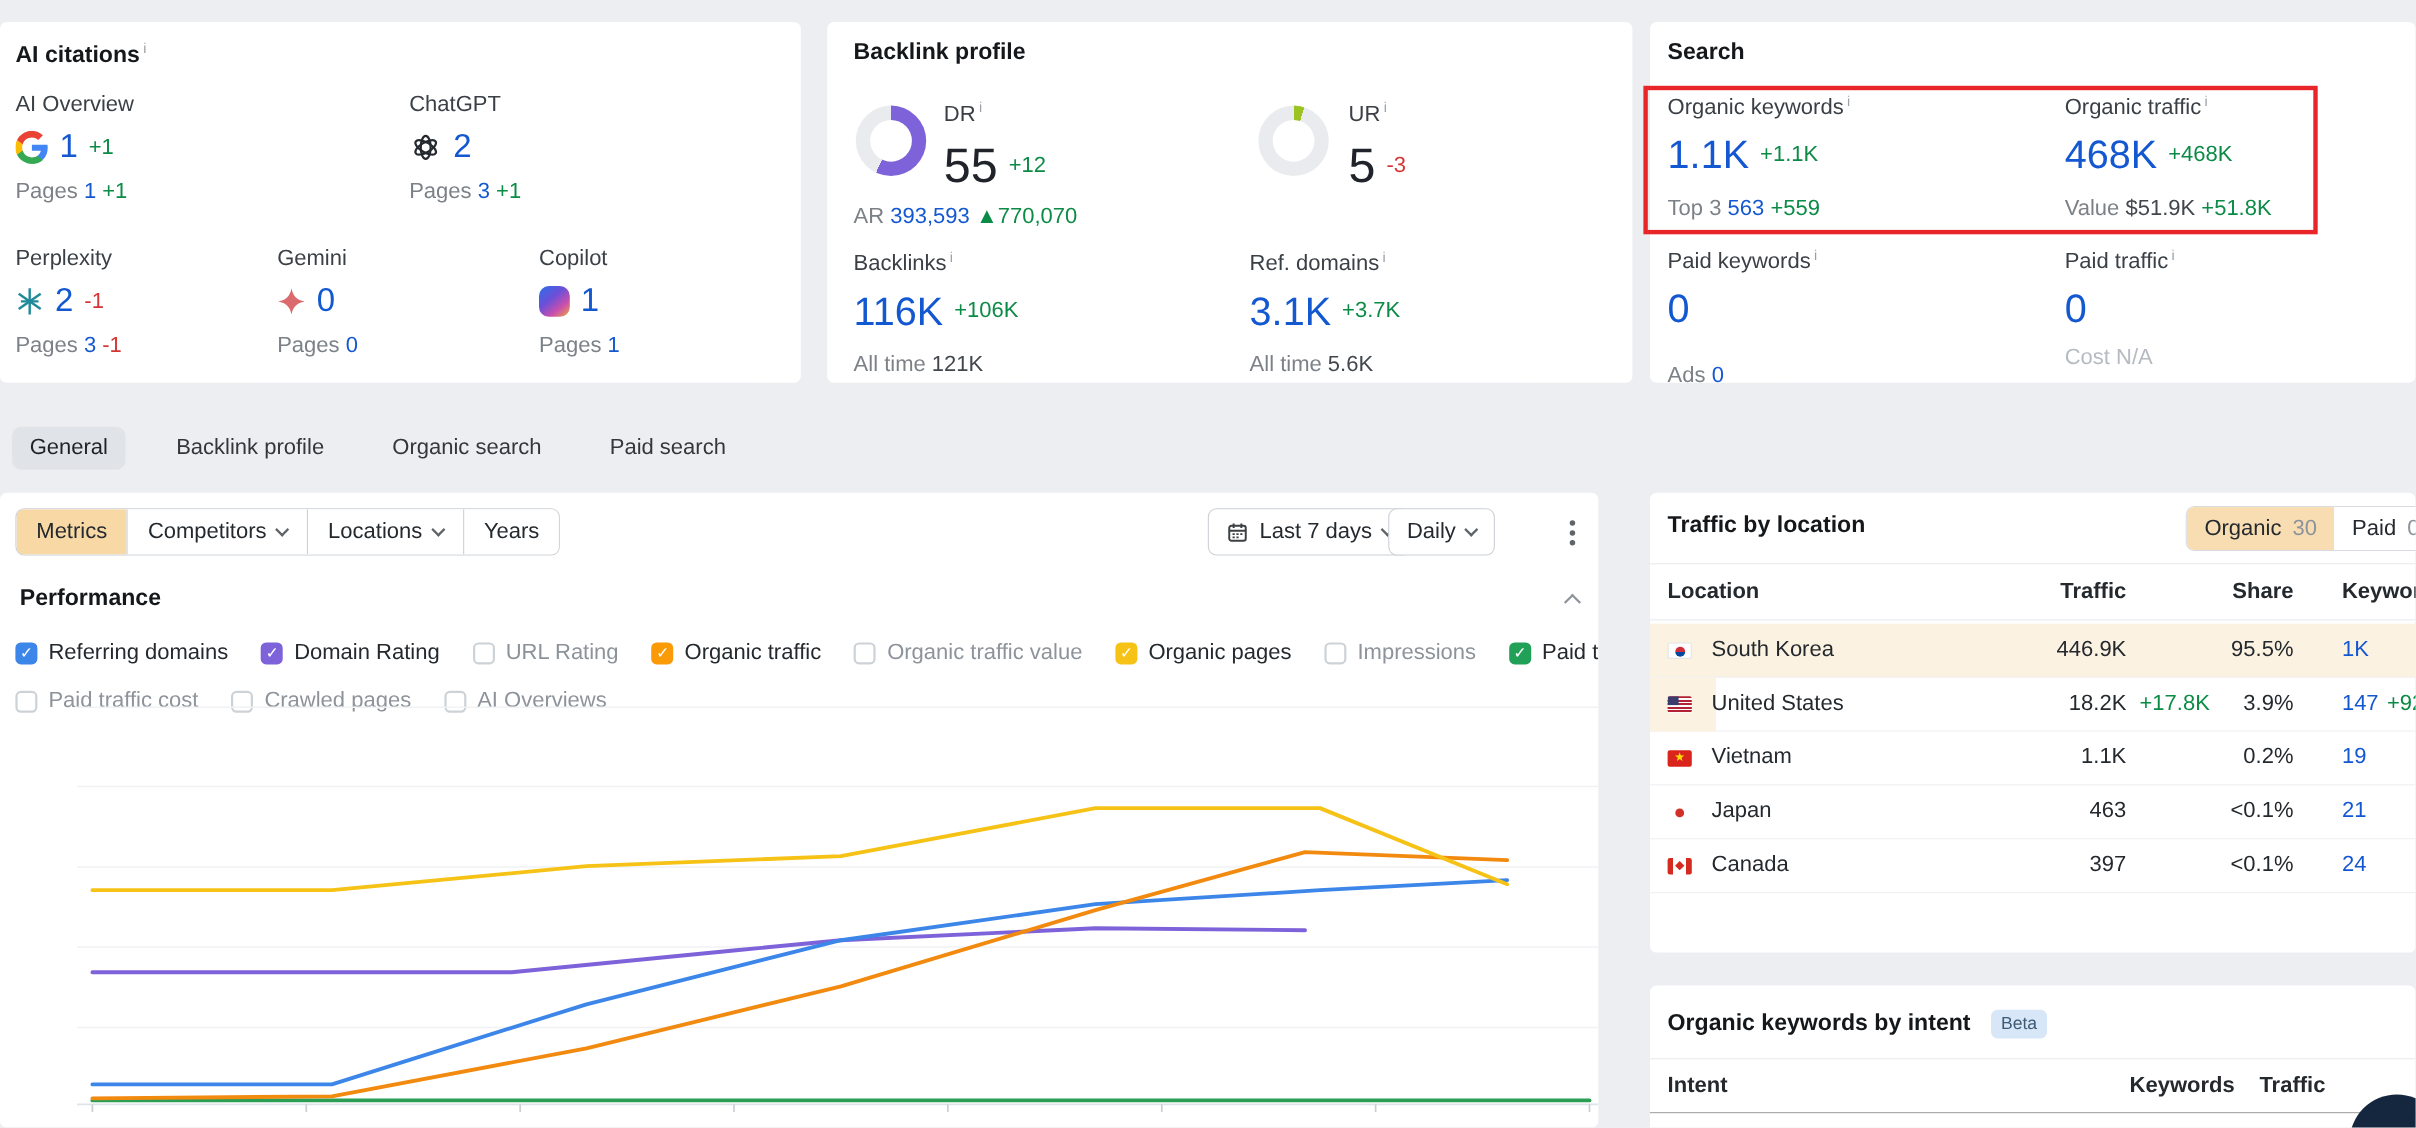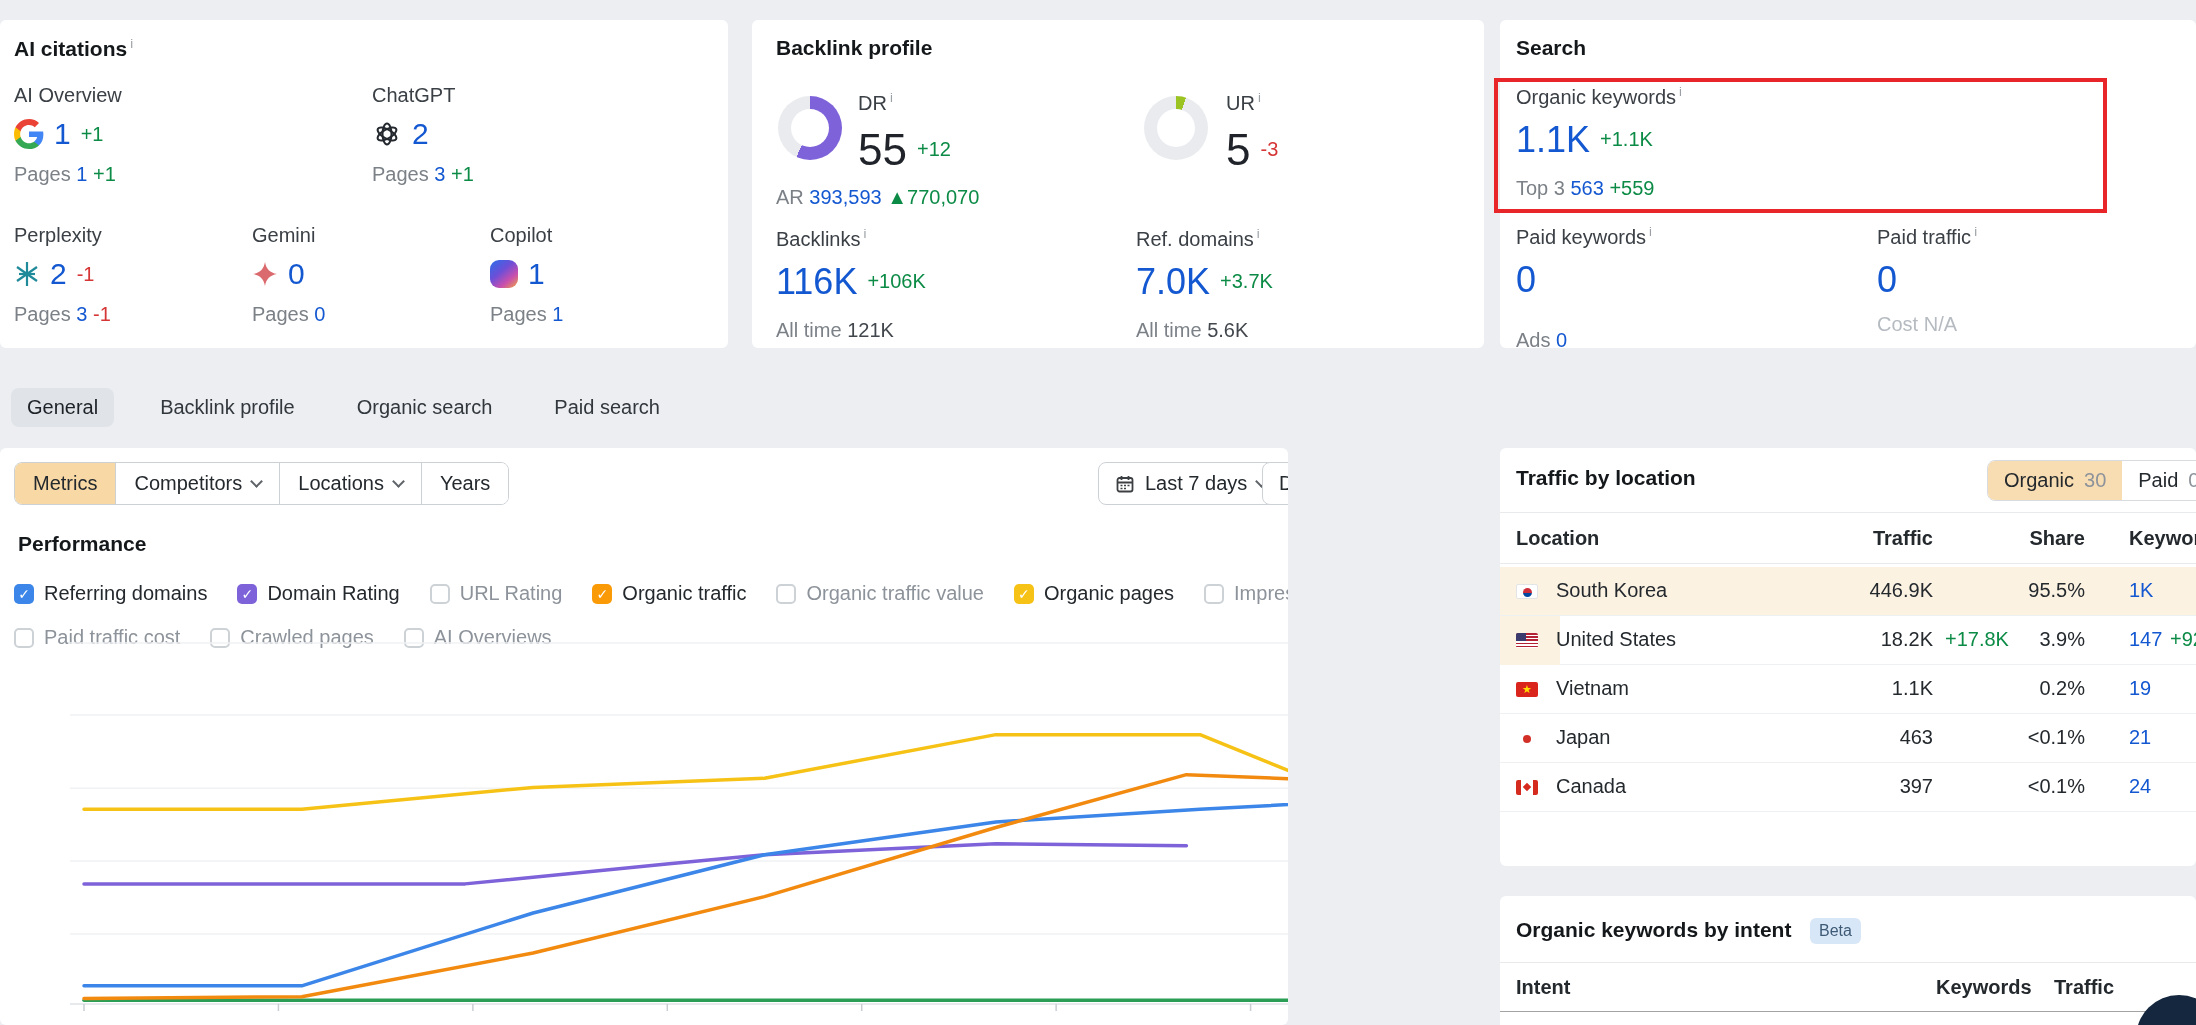--- a/index.html
+++ b/index.html
@@ -31,21 +31,21 @@
   .donut::after{content:"";position:absolute;inset:13px;background:#fff;border-radius:50%}
   #donut-dr{left:26px;top:76px}
   #donut-ur{left:392px;top:76px}
   .bp-num{font-size:44px;color:#20242a}
   .red-box{position:absolute;left:-6px;top:58px;width:613px;height:135px;border:4px solid #e8262a;pointer-events:none}
   
   #tabs{position:absolute;left:11px;top:385px;display:flex;align-items:center;gap:30px;height:44px}
   .tab{font-size:20px;color:#32373d;padding:8px 16px;border-radius:8px;cursor:pointer;white-space:nowrap}
   .tab.active{background:#e0e4e9;color:#1d2228}
   
-  #card-main{left:0;top:448px;width:1288px;height:577px;overflow:hidden}
+  #card-main{left:0;top:448px;width:1453px;height:577px;overflow:hidden}
   .seg-wrap{position:absolute;left:14px;top:14px;display:flex;border:1px solid #ccd1d6;border-radius:8px;overflow:hidden;height:43px}
   .seg{display:flex;align-items:center;gap:10px;padding:0 18px;font-size:20px;color:#24292e;background:#fff;border-left:1px solid #ccd1d6;cursor:pointer;white-space:nowrap}
   .seg:first-child{border-left:none}
   .seg.active{background:#f8d9a6}
   .btn{position:absolute;display:flex;align-items:center;gap:10px;height:43px;padding:0 16px;border:1px solid #ccd1d6;border-radius:8px;font-size:20px;color:#24292e;background:#fff;cursor:pointer;white-space:nowrap}
   #btn-range{left:1098px;top:14px}
   #btn-gran{left:1262px;top:14px}
   .caret{width:9px;height:9px;border-right:2px solid #5f6469;border-bottom:2px solid #5f6469;transform:rotate(45deg);display:inline-block;margin-top:-4px}
   .caret-up{width:11px;height:11px;border-right:2px solid #8d939a;border-bottom:2px solid #8d939a;transform:rotate(225deg);display:inline-block}
   #kebab{position:absolute;left:1416px;top:22px;width:26px;height:28px;display:flex;flex-direction:column;align-items:center;justify-content:center;gap:4px;cursor:pointer}
@@ -210,40 +210,48 @@
     <div class="s-valrow">
         <span class="s-huge blue">116K</span>
         <span class="s-delta green">+106K</span>
       </div>
     <div class="pages-row" style="margin-top:16px"><span class="gray">All time</span> <span class="dark2">121K</span></div>
   </div>
 
   <div class="stat" style="left:384px;top:206px">
     <div class="s-label"><span>Ref. domains</span><span class="sup-i">i</span></div>
     <div class="s-valrow">
-        <span class="s-huge blue">7.0K</span>
+        <span class="s-huge blue">3.1K</span>
         <span class="s-delta green">+3.7K</span>
       </div>
     <div class="pages-row" style="margin-top:16px"><span class="gray">All time</span> <span class="dark2">5.6K</span></div>
   </div>
 </div>
 
 <div class="card" id="card-search">
   <div class="card-title">Search</div>
   <div class="red-box"></div>
 
   <div class="stat" style="left:16px;top:64px">
     <div class="s-label"><span>Organic keywords</span><span class="sup-i">i</span></div>
     <div class="s-valrow">
         <span class="s-huge blue">1.1K</span>
         <span class="s-delta green">+1.1K</span>
       </div>
     <div class="pages-row" style="margin-top:16px"><span class="gray">Top 3</span> <span class="blue">563</span> <span class="green">+559</span></div>
   </div>
 
+  <div class="stat" style="left:377px;top:64px">
+    <div class="s-label"><span>Organic traffic</span><span class="sup-i">i</span></div>
+    <div class="s-valrow">
+        <span class="s-huge blue">468K</span>
+        <span class="s-delta green">+468K</span>
+      </div>
+    <div class="pages-row" style="margin-top:16px"><span class="gray">Value</span> <span class="dark2">$51.9K</span> <span class="green">+51.8K</span></div>
+  </div>
 
   <div class="stat" style="left:16px;top:204px">
     <div class="s-label"><span>Paid keywords</span><span class="sup-i">i</span></div>
     <div class="s-valrow">
         <span class="s-huge blue">0</span>
       </div>
     <div class="pages-row" style="margin-top:28px"><span class="gray">Ads</span> <span class="blue">0</span></div>
   </div>
 
   <div class="stat" style="left:377px;top:204px">

